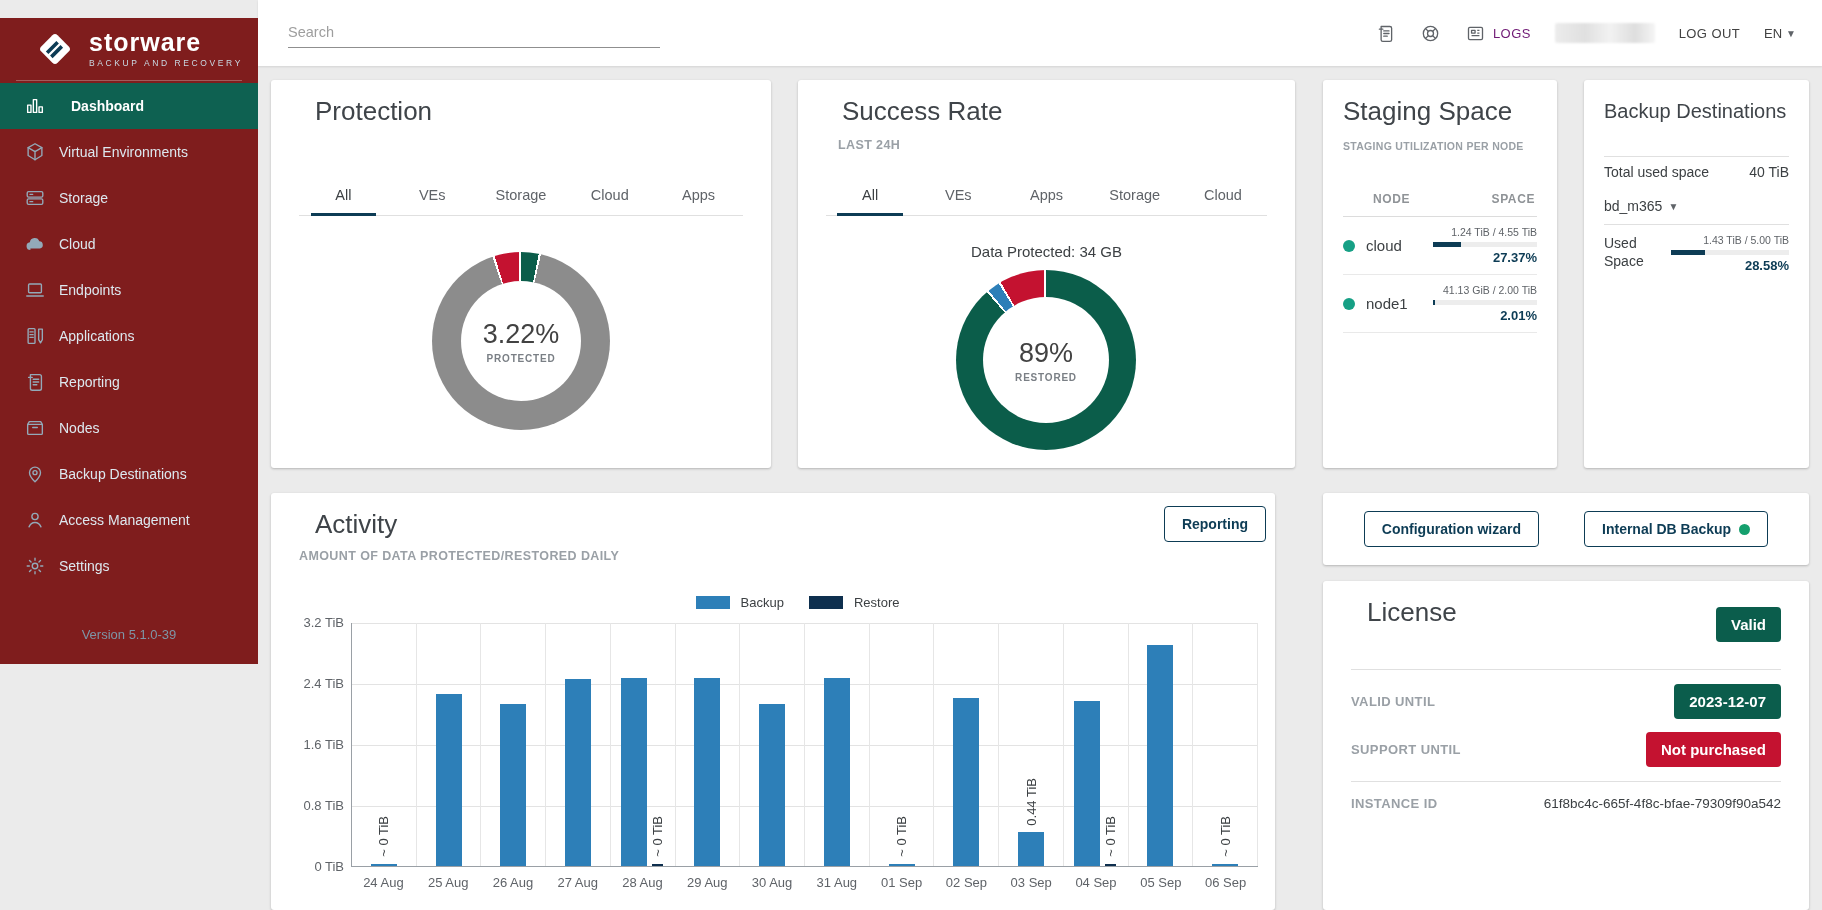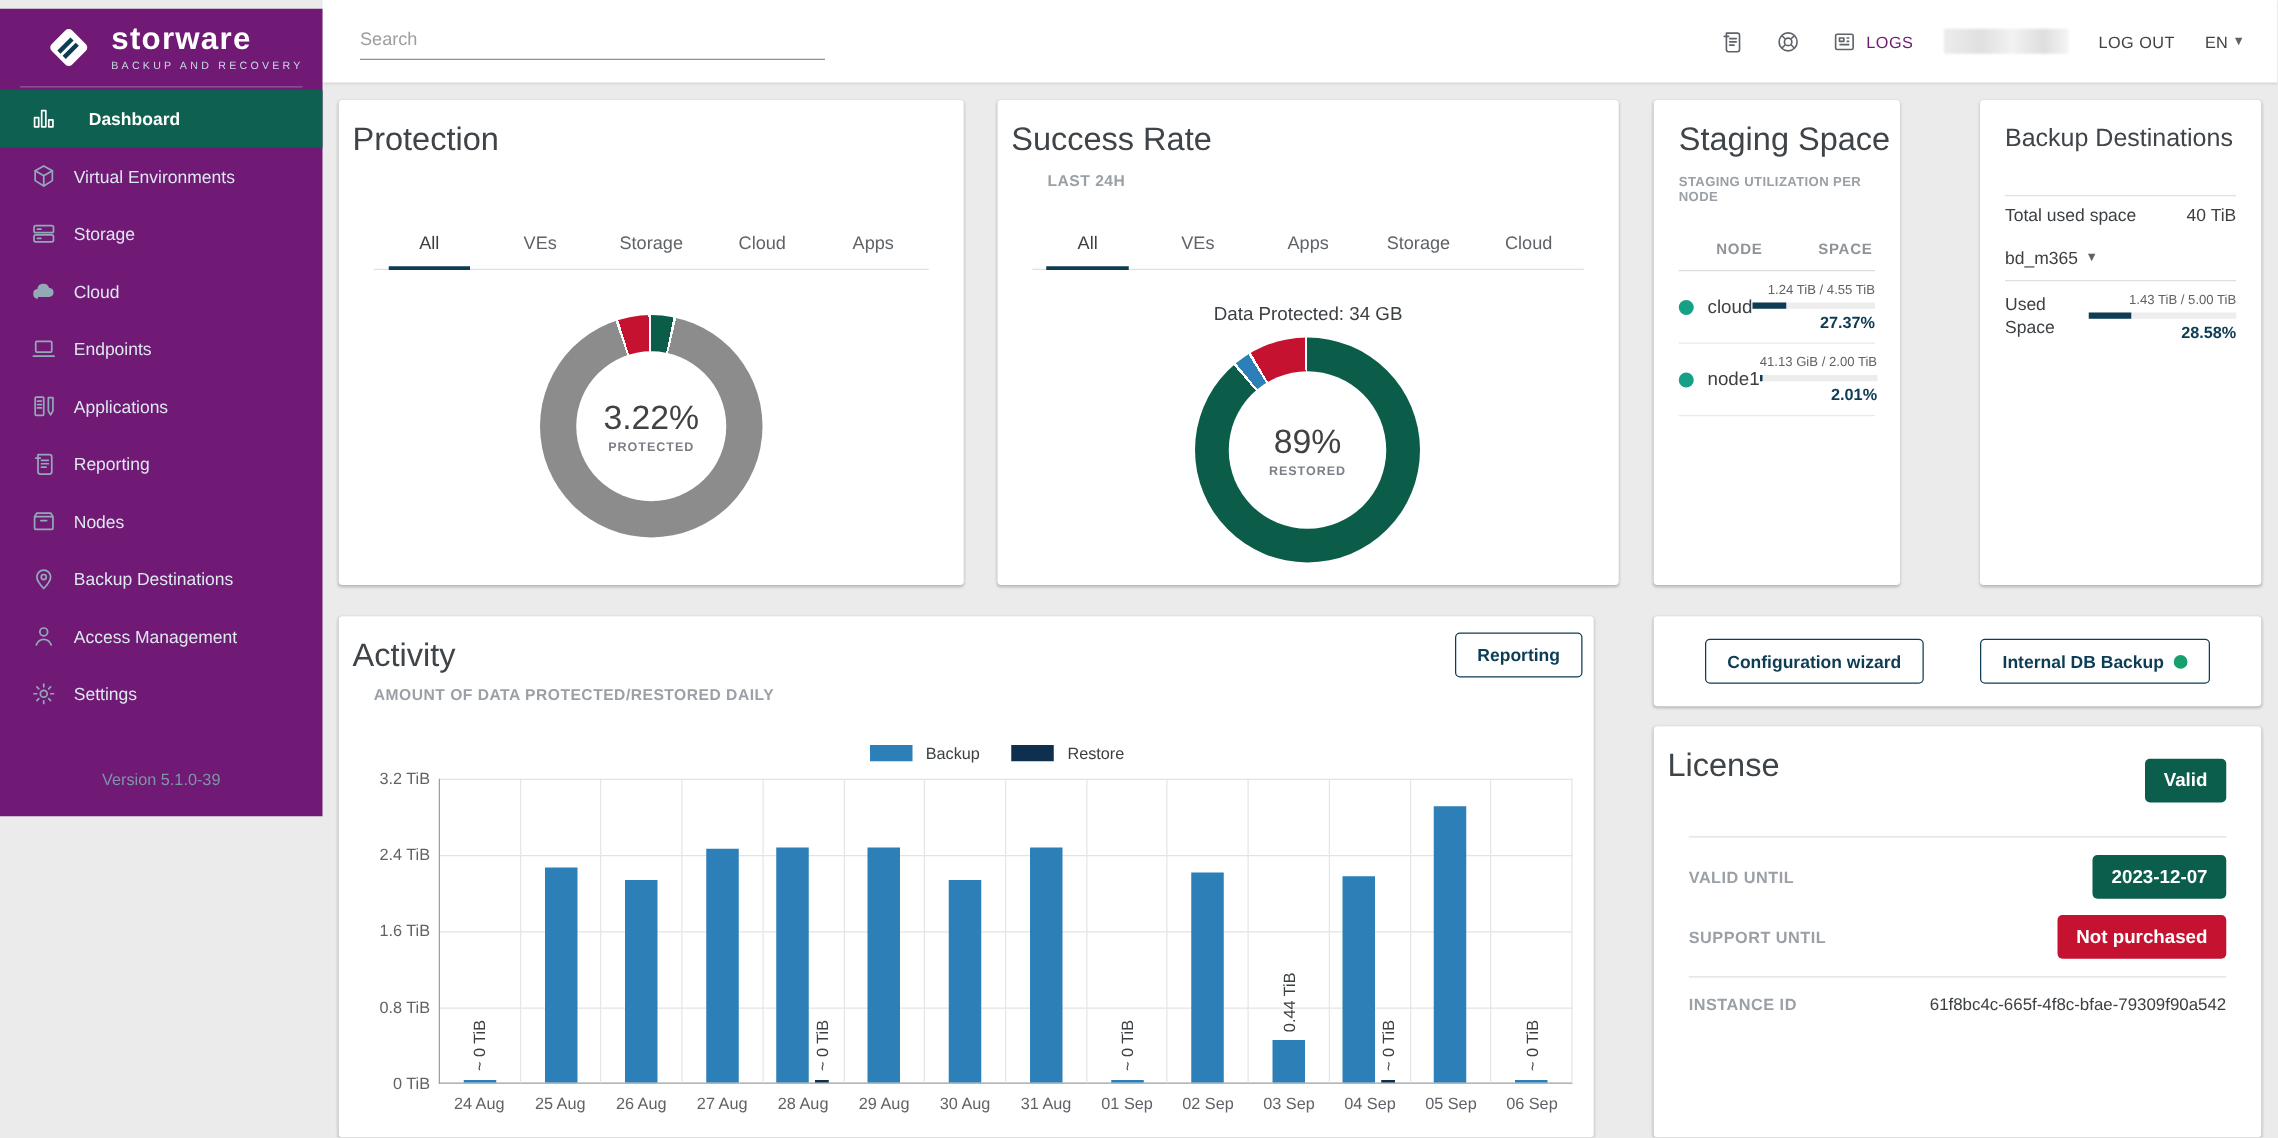--- a/index.html
+++ b/index.html
@@ -1,21 +1,21 @@
 <!DOCTYPE html>
 <html><head>
 <meta charset="utf-8">
 <style>
   * { box-sizing: border-box; margin: 0; padding: 0; }
   html,body { width:1822px; height:910px; overflow:hidden; background:#ebebeb;
     font-family:"Liberation Sans", sans-serif; color:#3c4043; }
   #app { position:relative; width:1822px; height:910px; }
 
   
-  .sidebar { position:absolute; left:0; top:7px; width:258px; height:646px; background:#701a75; z-index:5; }
+  .sidebar { position:absolute; left:0; top:18px; width:258px; height:646px; background:#7f1d1d; z-index:5; }
   .logo-block { height:62px; display:flex; align-items:center; padding-left:34px; }
   .logo-text { margin-left:13px; }
   .brand-name { color:#fff; font-size:25px; font-weight:bold; letter-spacing:1px; line-height:1; }
   .brand-tag { color:#c9d9e3; font-size:8.5px; letter-spacing:2.6px; margin-top:3px; }
   .logo-divider { margin:0 16px; border-bottom:1px solid rgba(255,255,255,.28); }
   .menu { margin-top:2px; }
   .side-item { height:46px; display:flex; align-items:center; padding-left:24px; cursor:pointer; color:#93a9b8; }
   .side-item .side-label { color:#dde8ef; font-size:14px; margin-left:13px; }
   .side-item.active { background:#0e6151; color:#fff; }
   .side-item.active .side-label { color:#fff; font-weight:bold;padding-left:12px; }
@@ -35,26 +35,26 @@
   .logs-label { font-size:13px; color:#701a75; letter-spacing:.4px; }
   .user-redacted { width:100px; height:20px; border-radius:2px;
     background:linear-gradient(90deg,#ececec,#e0e0e0 30%,#f2f2f2 55%,#dedede 80%,#f5f5f5); filter:blur(1px); }
   .logout { font-size:13px; color:#424242; letter-spacing:.4px; cursor:pointer; }
   .lang { font-size:13px; color:#424242; cursor:pointer; display:flex; align-items:center; gap:4px; }
   .caret { font-size:10px; color:#5f6368; }
 
   
   .card { position:absolute; background:#fff; border-radius:3px;
     box-shadow:0 1px 3px rgba(0,0,0,.14), 0 1px 2px rgba(0,0,0,.10); }
-  .card-title { position:absolute; left:11px; top:16px; font-size:26px; color:#3f4449; font-weight:400; white-space:nowrap; }
+  .card-title { position:absolute; left:44px; top:16px; font-size:26px; color:#3f4449; font-weight:400; white-space:nowrap; }
   .card-subtitle { position:absolute; left:28px; font-size:12.5px; font-weight:bold; color:#9aa0a6; letter-spacing:.4px; }
 
   #card-protection { left:271px; top:80px; width:500px; height:388px; }
   #card-success    { left:798px; top:80px; width:497px; height:388px; }
-  #card-staging    { left:1323px; top:80px; width:197px; height:388px; }
+  #card-staging    { left:1323px; top:80px; width:234px; height:388px; }
   #card-bdest      { left:1584px; top:80px; width:225px; height:388px; }
   #card-activity   { left:271px; top:493px; width:1004px; height:417px; }
   #card-actions    { left:1323px; top:493px; width:486px; height:72px; display:flex; align-items:center; justify-content:center; gap:45px; }
   #card-license    { left:1323px; top:581px; width:486px; height:329px; }
 
   
   .tabs { position:absolute; left:28px; right:28px; top:98px; display:flex; border-bottom:1px solid #e0e0e0; }
   .tab { flex:1; text-align:center; padding:9px 0 12px; font-size:14.5px; color:#5f6368; position:relative; cursor:pointer; }
   .tab.active { color:#3c4043; }
   .tab.active::after { content:""; position:absolute; left:13%; right:13%; bottom:-1px; height:3px; background:#0d3c55; }

